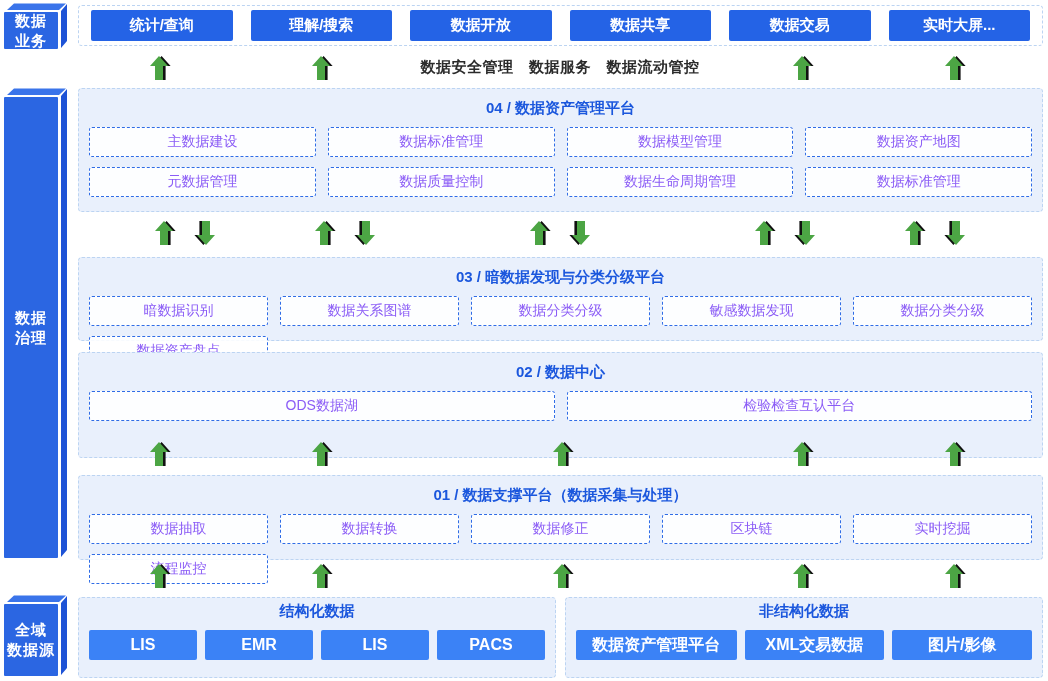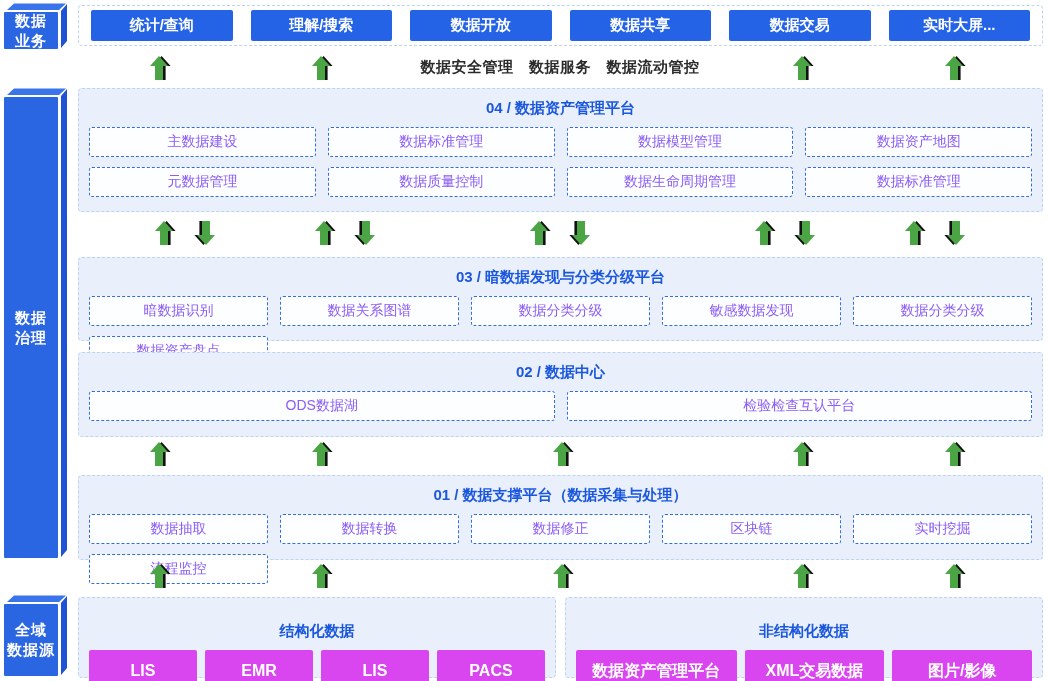--- a/index.html
+++ b/index.html
@@ -33,23 +33,23 @@
   .cols4{grid-template-columns:repeat(4,1fr);}
   .cols6{grid-template-columns:repeat(5,1fr);}
   .cols2{grid-template-columns:repeat(2,1fr);}
   .dbox{height:30px;box-sizing:border-box;border:1px dashed #2f6ce6;border-radius:3px;
     background:rgba(255,255,255,0.88);display:flex;align-items:center;justify-content:center;
     font-size:14px;color:#8b5cf6;font-weight:500;white-space:nowrap;}
 
   
   .src-panel{position:absolute;top:597px;width:478px;height:81px;box-sizing:border-box;background:#e9f0fc;
     border:1px dashed #bcd4f2;border-radius:4px;}
-  .src-title{text-align:center;color:#1b57dd;font-weight:700;font-size:15px;padding-top:4px;margin-top:20px;}
+  .src-title{text-align:center;color:#1b57dd;font-weight:700;font-size:15px;padding-top:4px;}
   .src-btns{display:flex;gap:8px;padding:9px 10px 0;}
-  .src-btn{flex:1;height:42px;background:#d946ef;color:#fff;font-weight:700;font-size:16px;
+  .src-btn{flex:1;height:30px;background:#3b82f6;color:#fff;font-weight:700;font-size:16px;
     border-radius:2px;display:flex;align-items:center;justify-content:center;white-space:nowrap;}
 </style>
 </head>
 <body>
 
 <svg width="0" height="0" style="position:absolute" aria-hidden="true">
   <defs>
     <g id="arrowShape">
       <polygon points="10,0 19,10 14,10 14,24 6,24 6,10 1,10" fill="#111111" transform="translate(2.6,0)"></polygon>
       <polygon points="10,0 19,10 14,10 14,24 6,24 6,10 1,10" fill="#4ca544"></polygon>
@@ -172,21 +172,21 @@
     <div class="box-grid cols6">
       <div class="dbox">暗数据识别</div>
       <div class="dbox">数据关系图谱</div>
       <div class="dbox">数据分类分级</div>
       <div class="dbox">敏感数据发现</div>
       <div class="dbox">数据分类分级</div>
       <div class="dbox">数据资产盘点</div>
     </div>
   </div>
 
-  <div class="panel" style="top:352px;height:85px;">
+  <div class="panel" style="top:352px;height:106px;">
     <div class="panel-title">02 / 数据中心</div>
     <div class="box-grid cols2">
       <div class="dbox">ODS数据湖</div>
       <div class="dbox">检验检查互认平台</div>
     </div>
   </div>
 
   <div class="arrow-row" style="top:442px;">
     <svg class="arrow" style="left:71px;" width="22" height="24" viewBox="0 0 22 24">
         <use href="#arrowShape"></use>

